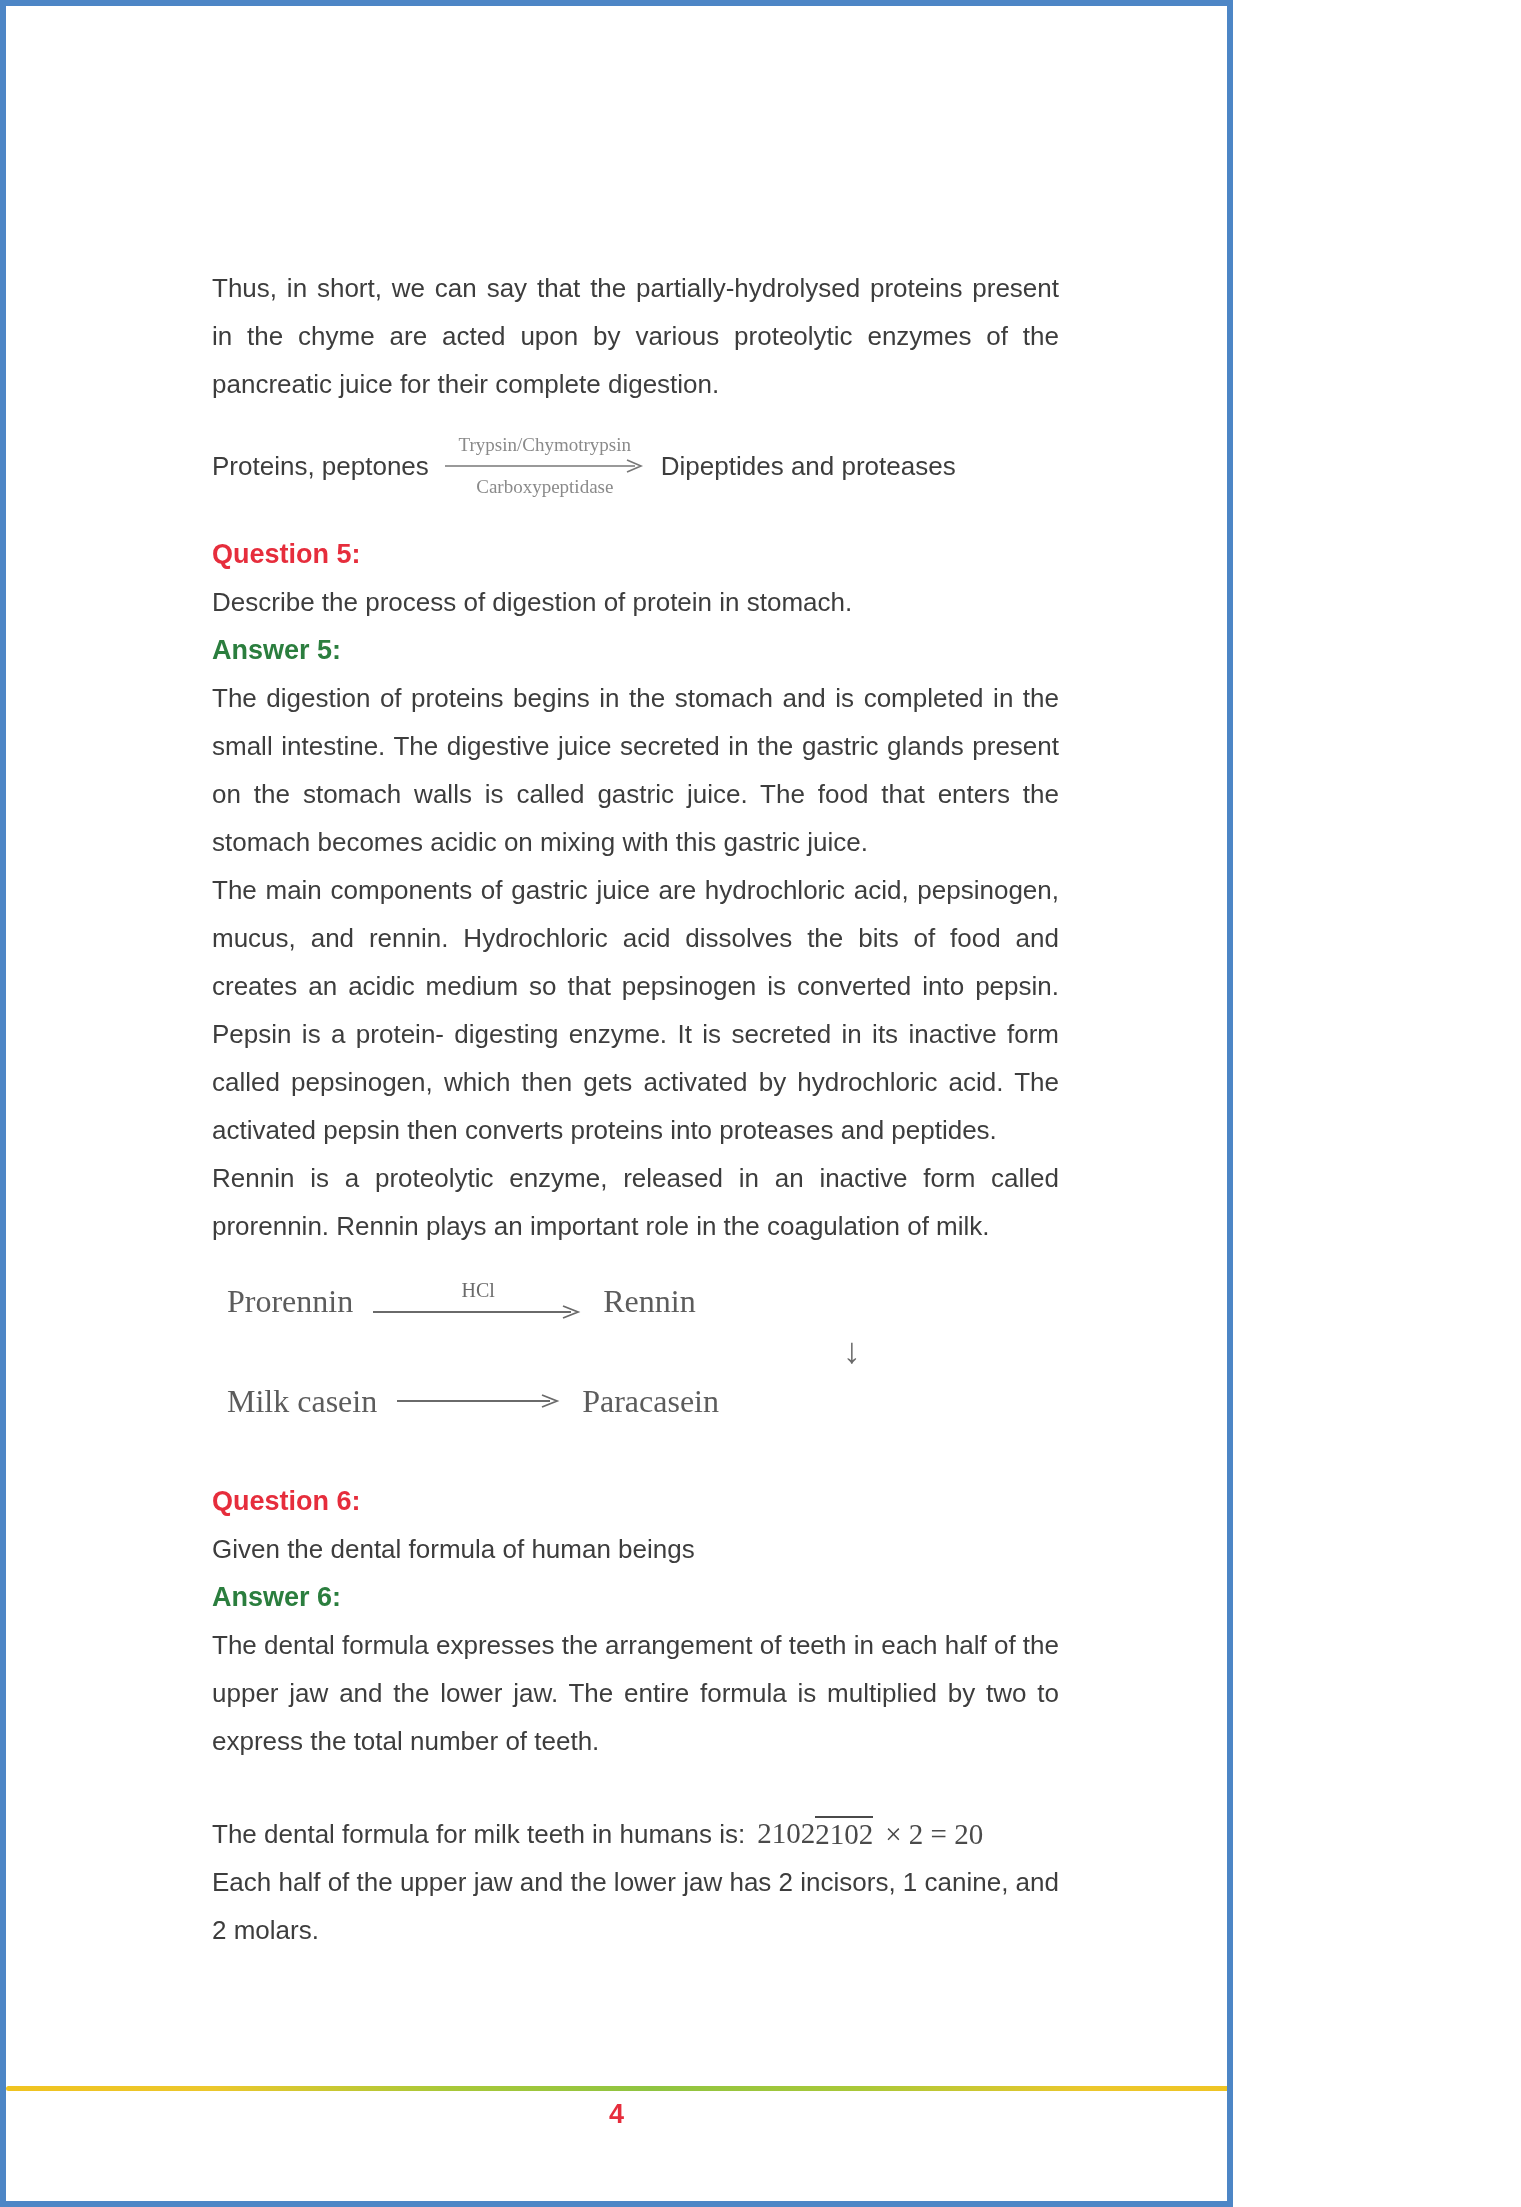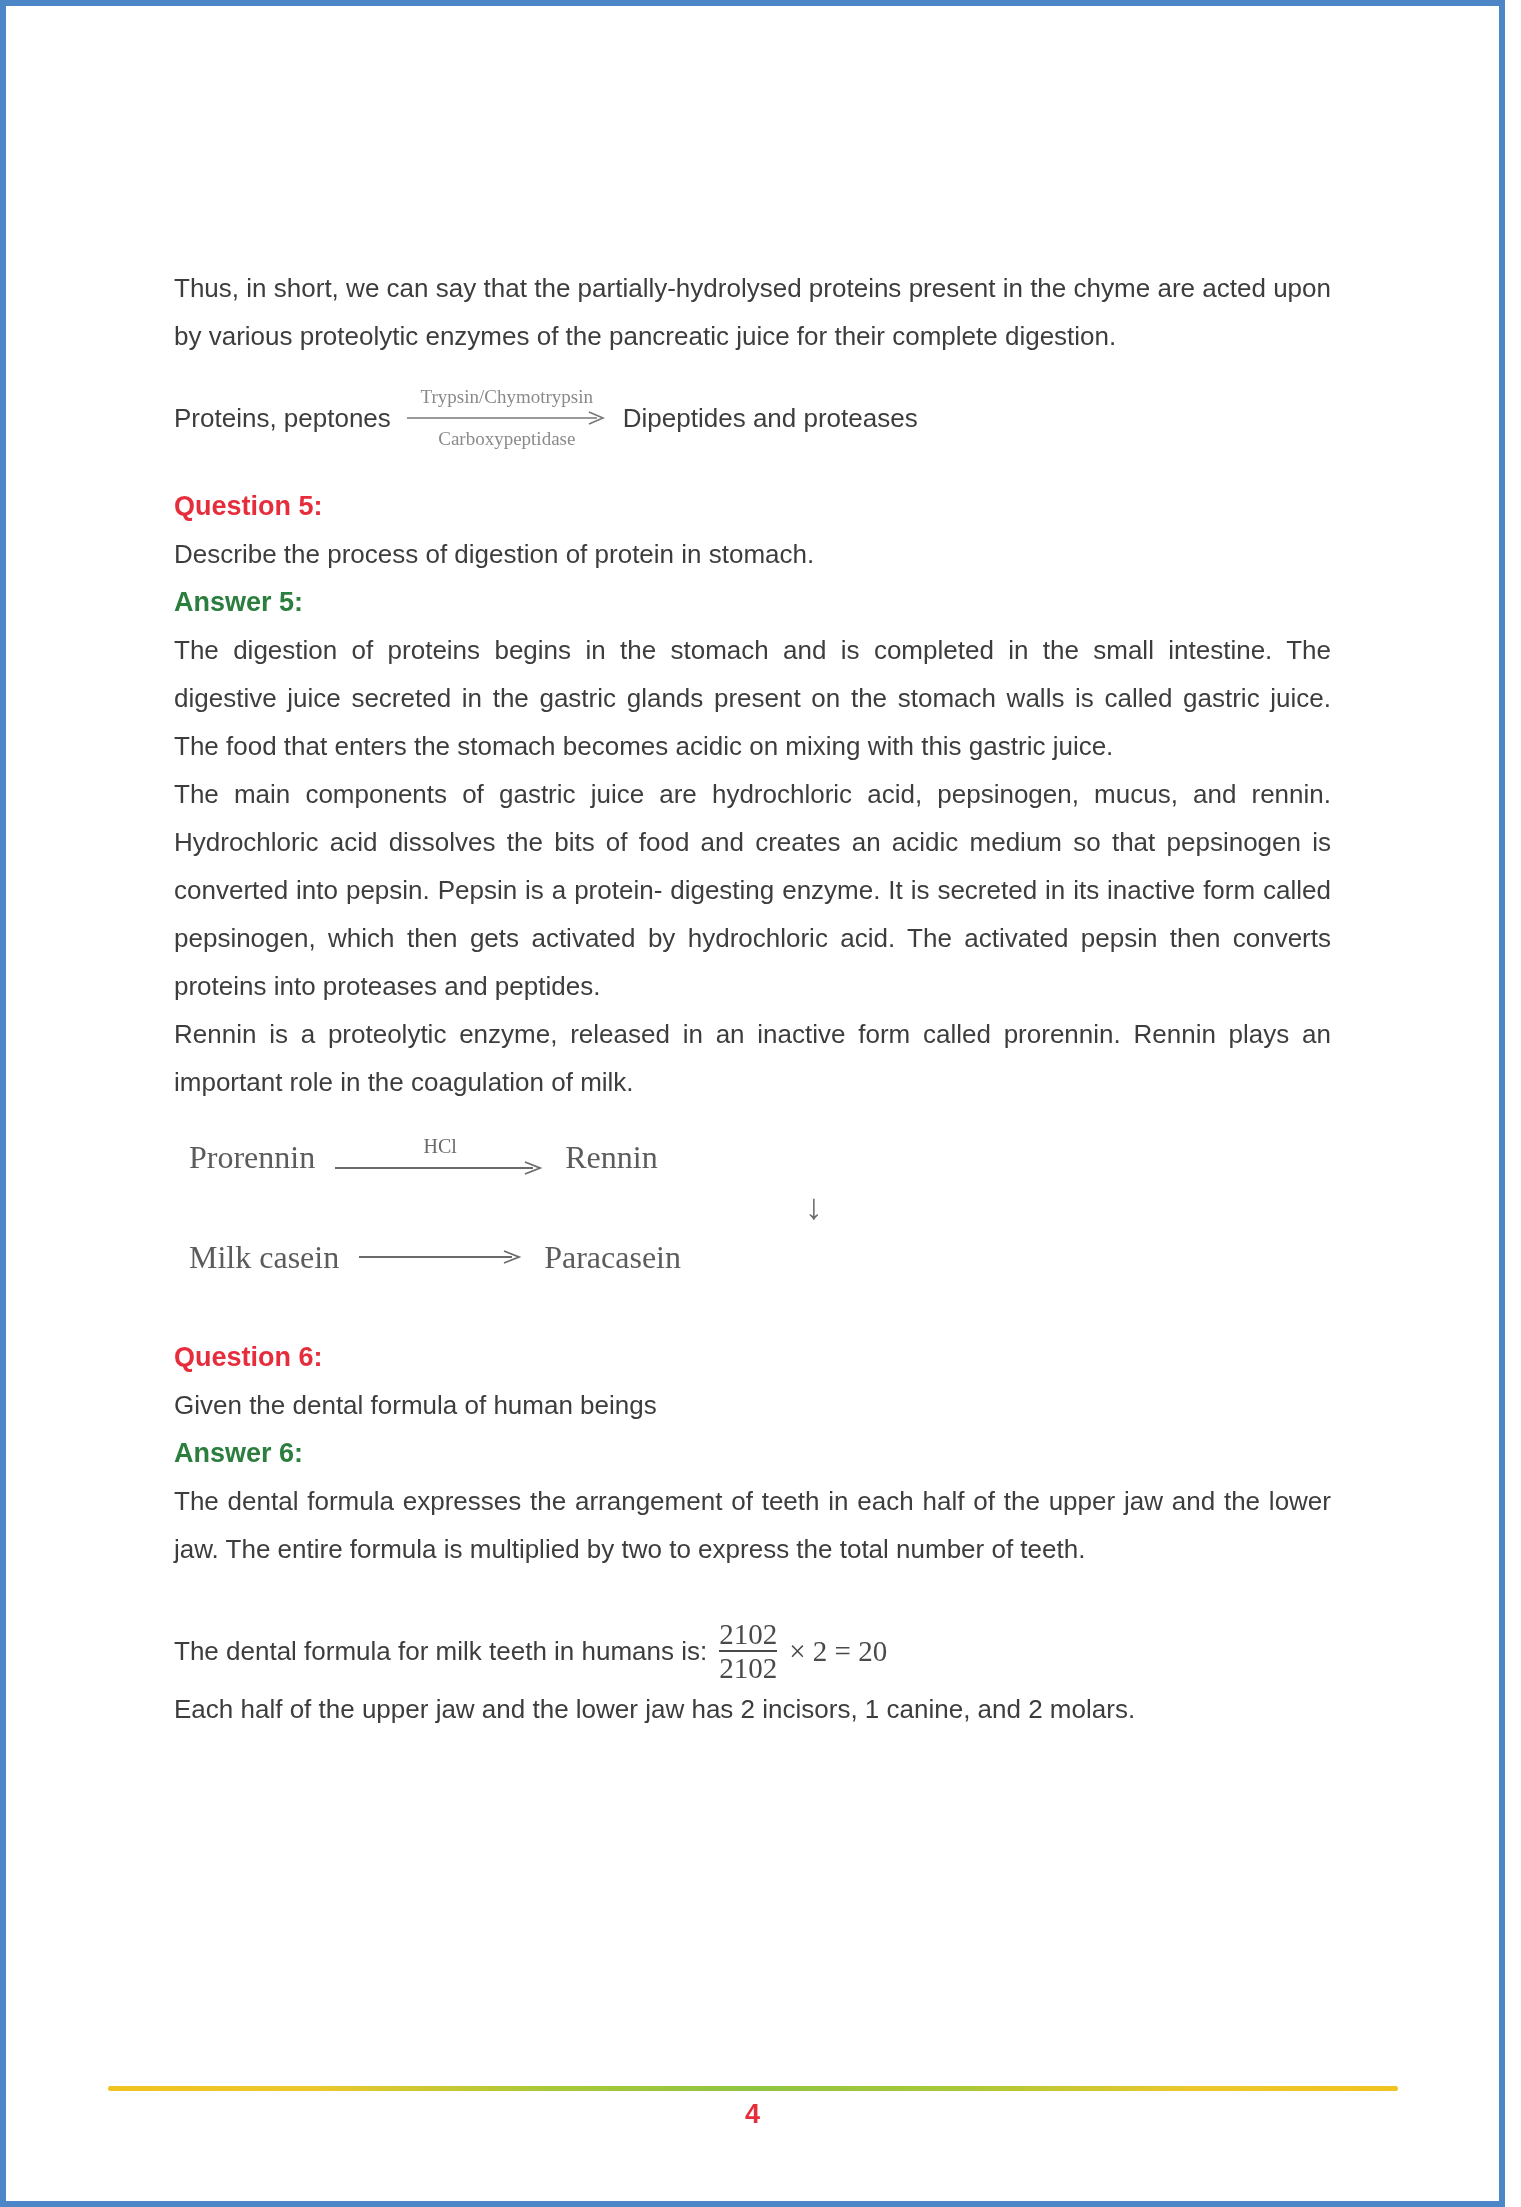--- a/index.html
+++ b/index.html
@@ -1,24 +1,25 @@
 <!DOCTYPE html>
 <html><head>
 <meta charset="utf-8">
 <style>
   html, body { margin:0; padding:0; background:#ffffff; }
   .page {
     position:relative;
-    width:1505px; height:2207px;
+    width:1233px; height:2207px;
     box-sizing:border-box;
     border:6px solid #4d86c6;
     background:#ffffff;
     overflow:hidden;
     font-family:"Liberation Sans", sans-serif;
     color:#3d3d3d;
+    padding-left:38px;
   }
   .content { padding:258px 168px 0 168px; font-size:26px; line-height:48px; }
   p.body { margin:0; text-align:justify; }
 
   .q-head { margin:32px 0 0 0; color:#e62d3c; font-weight:bold; font-size:27px; }
   .a-head { margin:0; color:#2b7e3e; font-weight:bold; font-size:27px; }
   .q-text { margin:0; }
 
   
   .rxn { display:flex; align-items:center; gap:16px; }
@@ -32,21 +33,21 @@
   .diagram { margin:30px 0 0 15px; font-family:"Liberation Serif", serif; color:#5c5c5c; font-size:32px; line-height:40px; }
   .diagram-row { display:flex; align-items:center; gap:20px; }
   .diagram-stack { display:inline-flex; flex-direction:column; align-items:center; line-height:1.05; }
   .diagram-label { font-size:20px; color:#6a6a6a; }
   .diagram-down { margin:8px 0 10px 616px; font-size:36px; color:#6a6a6a; line-height:40px; }
 
   .q6-head { margin-top:56px; }
 
   
   .formula-line { display:flex; align-items:center; margin-top:45px; }
-  .frac { display:inline-flex; flex-direction:column; align-items:center;
+  .frac { display:inline-flex; align-items:center;
           font-family:"Liberation Serif", serif; color:#4a4a4a;
           font-size:29px; line-height:1.12; margin-left:12px; }
   .frac-den { border-top:2px solid #4a4a4a; }
   .frac-suffix { font-family:"Liberation Serif", serif; color:#4a4a4a; font-size:29px; margin-left:12px; }
 
   
   .footer { position:absolute; left:0; right:0; bottom:72px; text-align:center; }
   .footer-line {
     width:1290px; height:5px; margin:0 auto; border-radius:3px;
     background:linear-gradient(90deg,

